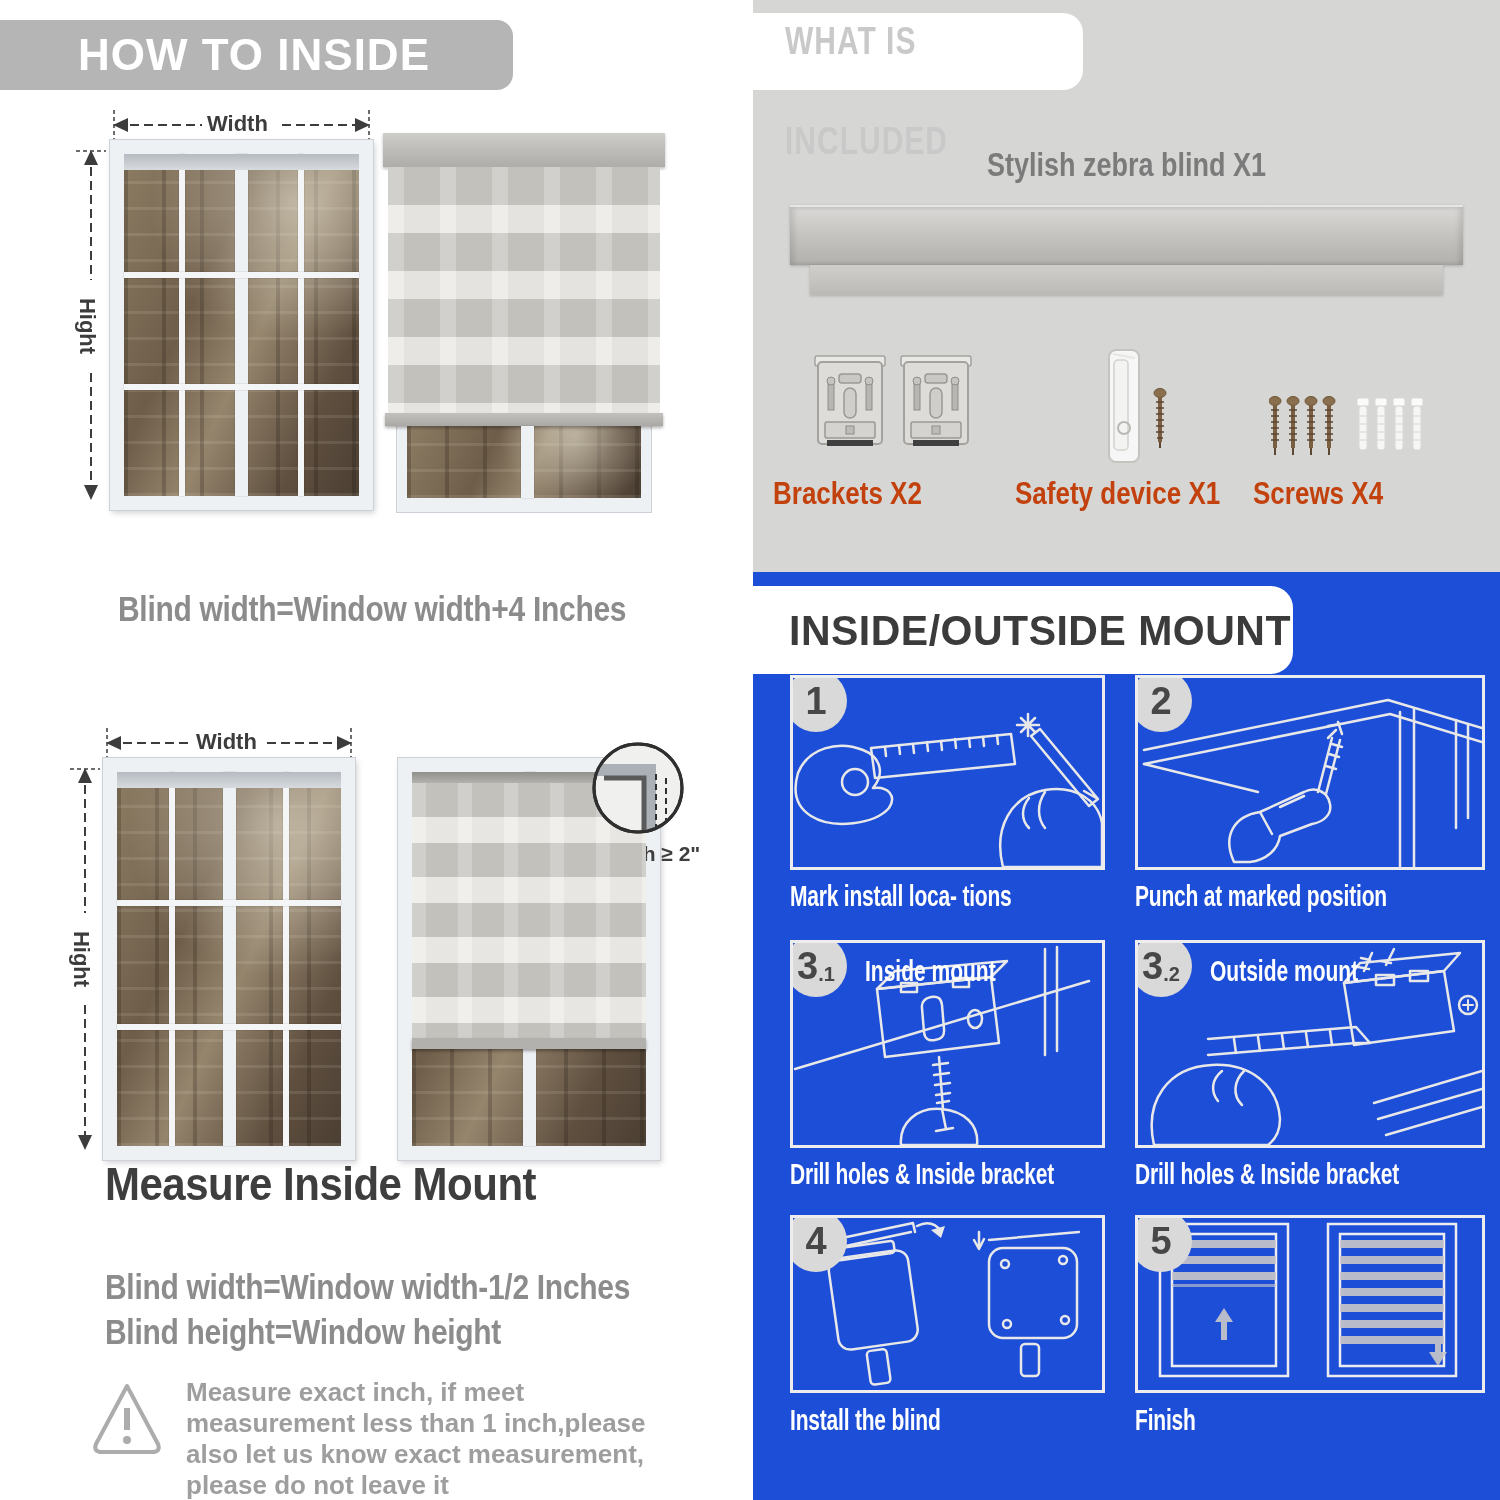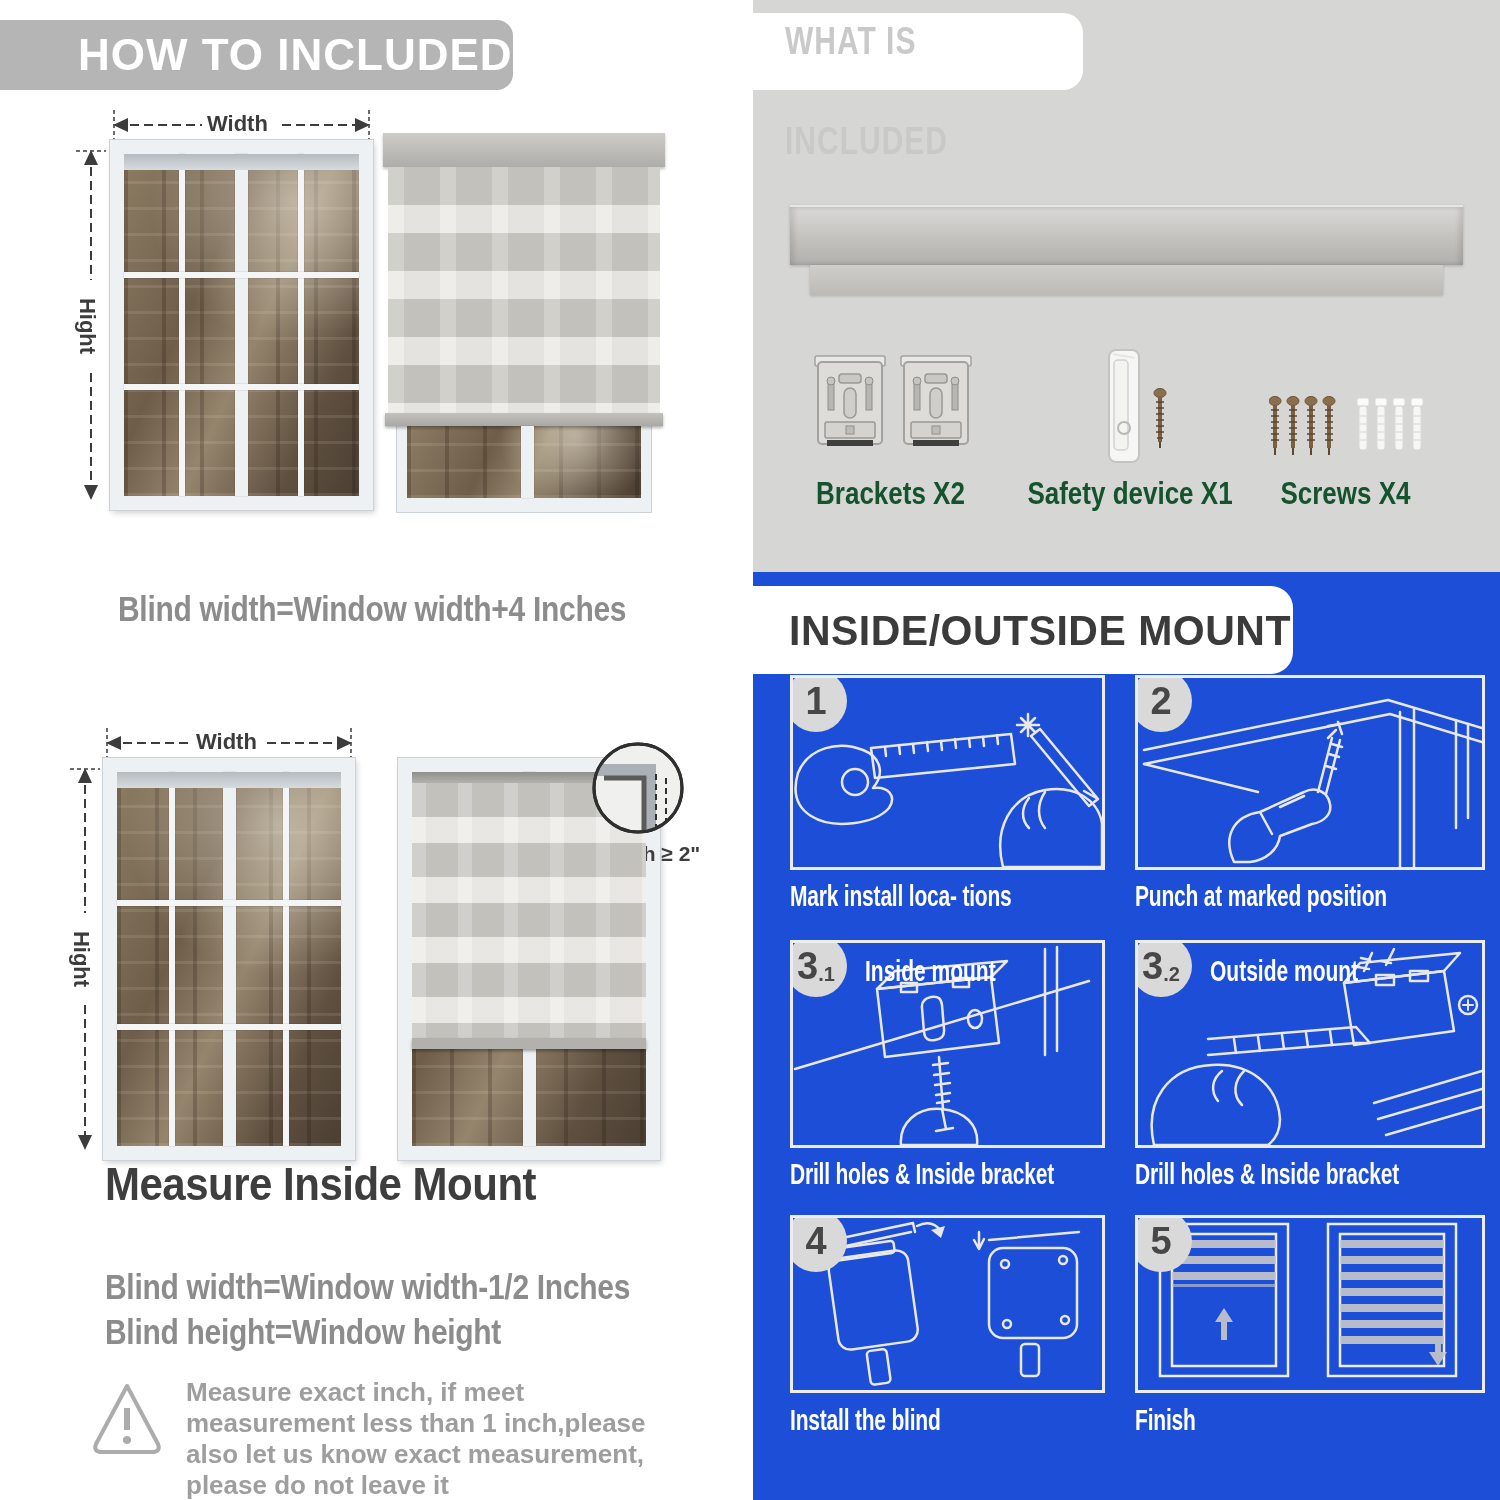--- a/index.html
+++ b/index.html
@@ -58,42 +58,42 @@
   
   .rt{left:753px;top:0;width:747px;height:572px;background:#d6d6d4;}
   .rt-header{position:absolute;left:0;top:13px;width:330px;height:77px;background:#fff;border-radius:0 20px 20px 0;
     color:#c9c9c9;font-weight:bold;font-size:30px;line-height:77px;padding-left:32px;box-sizing:border-box;letter-spacing:1px;}
   .rt-title{position:absolute;left:0;top:150px;width:100%;text-align:center;color:#7b7b7b;font-weight:bold;font-size:27px;}
   .rail-main{position:absolute;left:37px;top:205px;width:673px;height:58px;
     background:linear-gradient(180deg,#dad9d7 0%,#c2c1bd 55%,#b1b0ac 100%);
     border-top:2px solid #e7e6e4;box-shadow:inset -4px 0 5px rgba(0,0,0,0.10),inset 4px 0 5px rgba(0,0,0,0.10),0 1px 3px rgba(0,0,0,0.2);}
   .rail-sub{position:absolute;left:57px;top:265px;width:633px;height:30px;
     background:linear-gradient(180deg,#cfcecb,#bbbab6);box-shadow:0 1px 3px rgba(0,0,0,0.2);}
-  .item-label{position:absolute;top:478px;text-align:center;color:#14532d;font-weight:bold;font-size:26px;}
+  .item-label{position:absolute;top:478px;color:#c2410c;font-weight:bold;font-size:26px;}
 
   
   .rb{left:753px;top:572px;width:747px;height:928px;background:#1d4ed8;}
   .rb-header{position:absolute;left:0;top:14px;width:540px;height:88px;background:#fff;border-radius:0 22px 22px 0;
     color:#3b3b3b;font-weight:bold;font-size:41px;line-height:88px;padding-left:36px;box-sizing:border-box;letter-spacing:0.5px;}
   .step-box{position:absolute;border:3px solid #ededed;box-sizing:border-box;overflow:hidden;}
   .badge{position:absolute;top:-8px;left:-8px;width:62px;height:62px;border-radius:50%;background:#d9d9d9;
     color:#474747;font-weight:bold;display:flex;align-items:center;justify-content:center;z-index:6;}
   .badge .n{font-size:38px;line-height:1;}
   .badge .s{font-size:20px;margin-top:16px;line-height:1;}
   .step-label{position:absolute;top:16px;left:72px;color:#fff;font-weight:bold;font-size:21px;z-index:6;}
   .step-caption{position:absolute;color:#fff;font-weight:bold;font-size:21px;letter-spacing:-0.2px;}
   .lineart{position:absolute;inset:0;}
 </style>
 </head>
 <body>
 
 <div class="canvas">
 
   <div class="abs lp-header">
-    <span>HOW TO INCLUDED</span>
+    <span>HOW TO INSIDE</span>
   </div>
 
   <div class="abs" style="left:110px;top:110px;width:263px;height:30px;">
     <svg width="263" height="30">
       <line x1="4" y1="0" x2="4" y2="30" stroke="#3c3c3c" stroke-width="1.5" stroke-dasharray="4 3"></line>
       <line x1="259" y1="0" x2="259" y2="30" stroke="#3c3c3c" stroke-width="1.5" stroke-dasharray="4 3"></line>
       <line x1="6" y1="15" x2="92" y2="15" stroke="#3c3c3c" stroke-width="2" stroke-dasharray="9 5"></line>
       <line x1="172" y1="15" x2="257" y2="15" stroke="#3c3c3c" stroke-width="2" stroke-dasharray="9 5"></line>
       <polygon points="3,15 18,8 18,22" fill="#3c3c3c"></polygon>
       <polygon points="260,15 245,8 245,22" fill="#3c3c3c"></polygon>
@@ -214,20 +214,23 @@
       <path d="M35,6 L66,64 Q69,72 60,72 L10,72 Q1,72 4,64 Z" fill="none" stroke="#acacac" stroke-width="4" stroke-linejoin="round"></path>
       <line x1="35" y1="28" x2="35" y2="50" stroke="#acacac" stroke-width="6"></line>
       <circle cx="35" cy="60" r="4" fill="#acacac"></circle>
     </svg>
   </div>
   <div class="abs warn-text" style="left:186px;top:1377px;">Measure exact inch, if meet measurement less than 1 inch,please also let us know exact measurement, please do not leave it</div>
 
   <div class="abs rt">
     <div class="rt-header">
       <span class="cond" style="transform:scaleY(1.3);">WHAT IS INCLUDED</span>
+    </div>
+    <div class="rt-title">
+      <span class="cond" style="transform:scaleY(1.2);transform-origin:center;">Stylish zebra blind X1</span>
     </div>
 
     <div class="rail-main"></div>
     <div class="rail-sub"></div>
 
     
     <svg class="abs" style="left:60px;top:352px;" width="74" height="106" viewBox="0 0 74 106">
       <rect x="2" y="4" width="70" height="10" rx="2" fill="#e9e8e4" stroke="#a3a29e" stroke-width="1.5"></rect>
       <rect x="5" y="10" width="64" height="82" rx="4" fill="#dddcd8" stroke="#a3a29e" stroke-width="2"></rect>
       <rect x="26" y="22" width="22" height="9" rx="3" fill="#c9c8c4" stroke="#9a9995" stroke-width="1.5"></rect>

